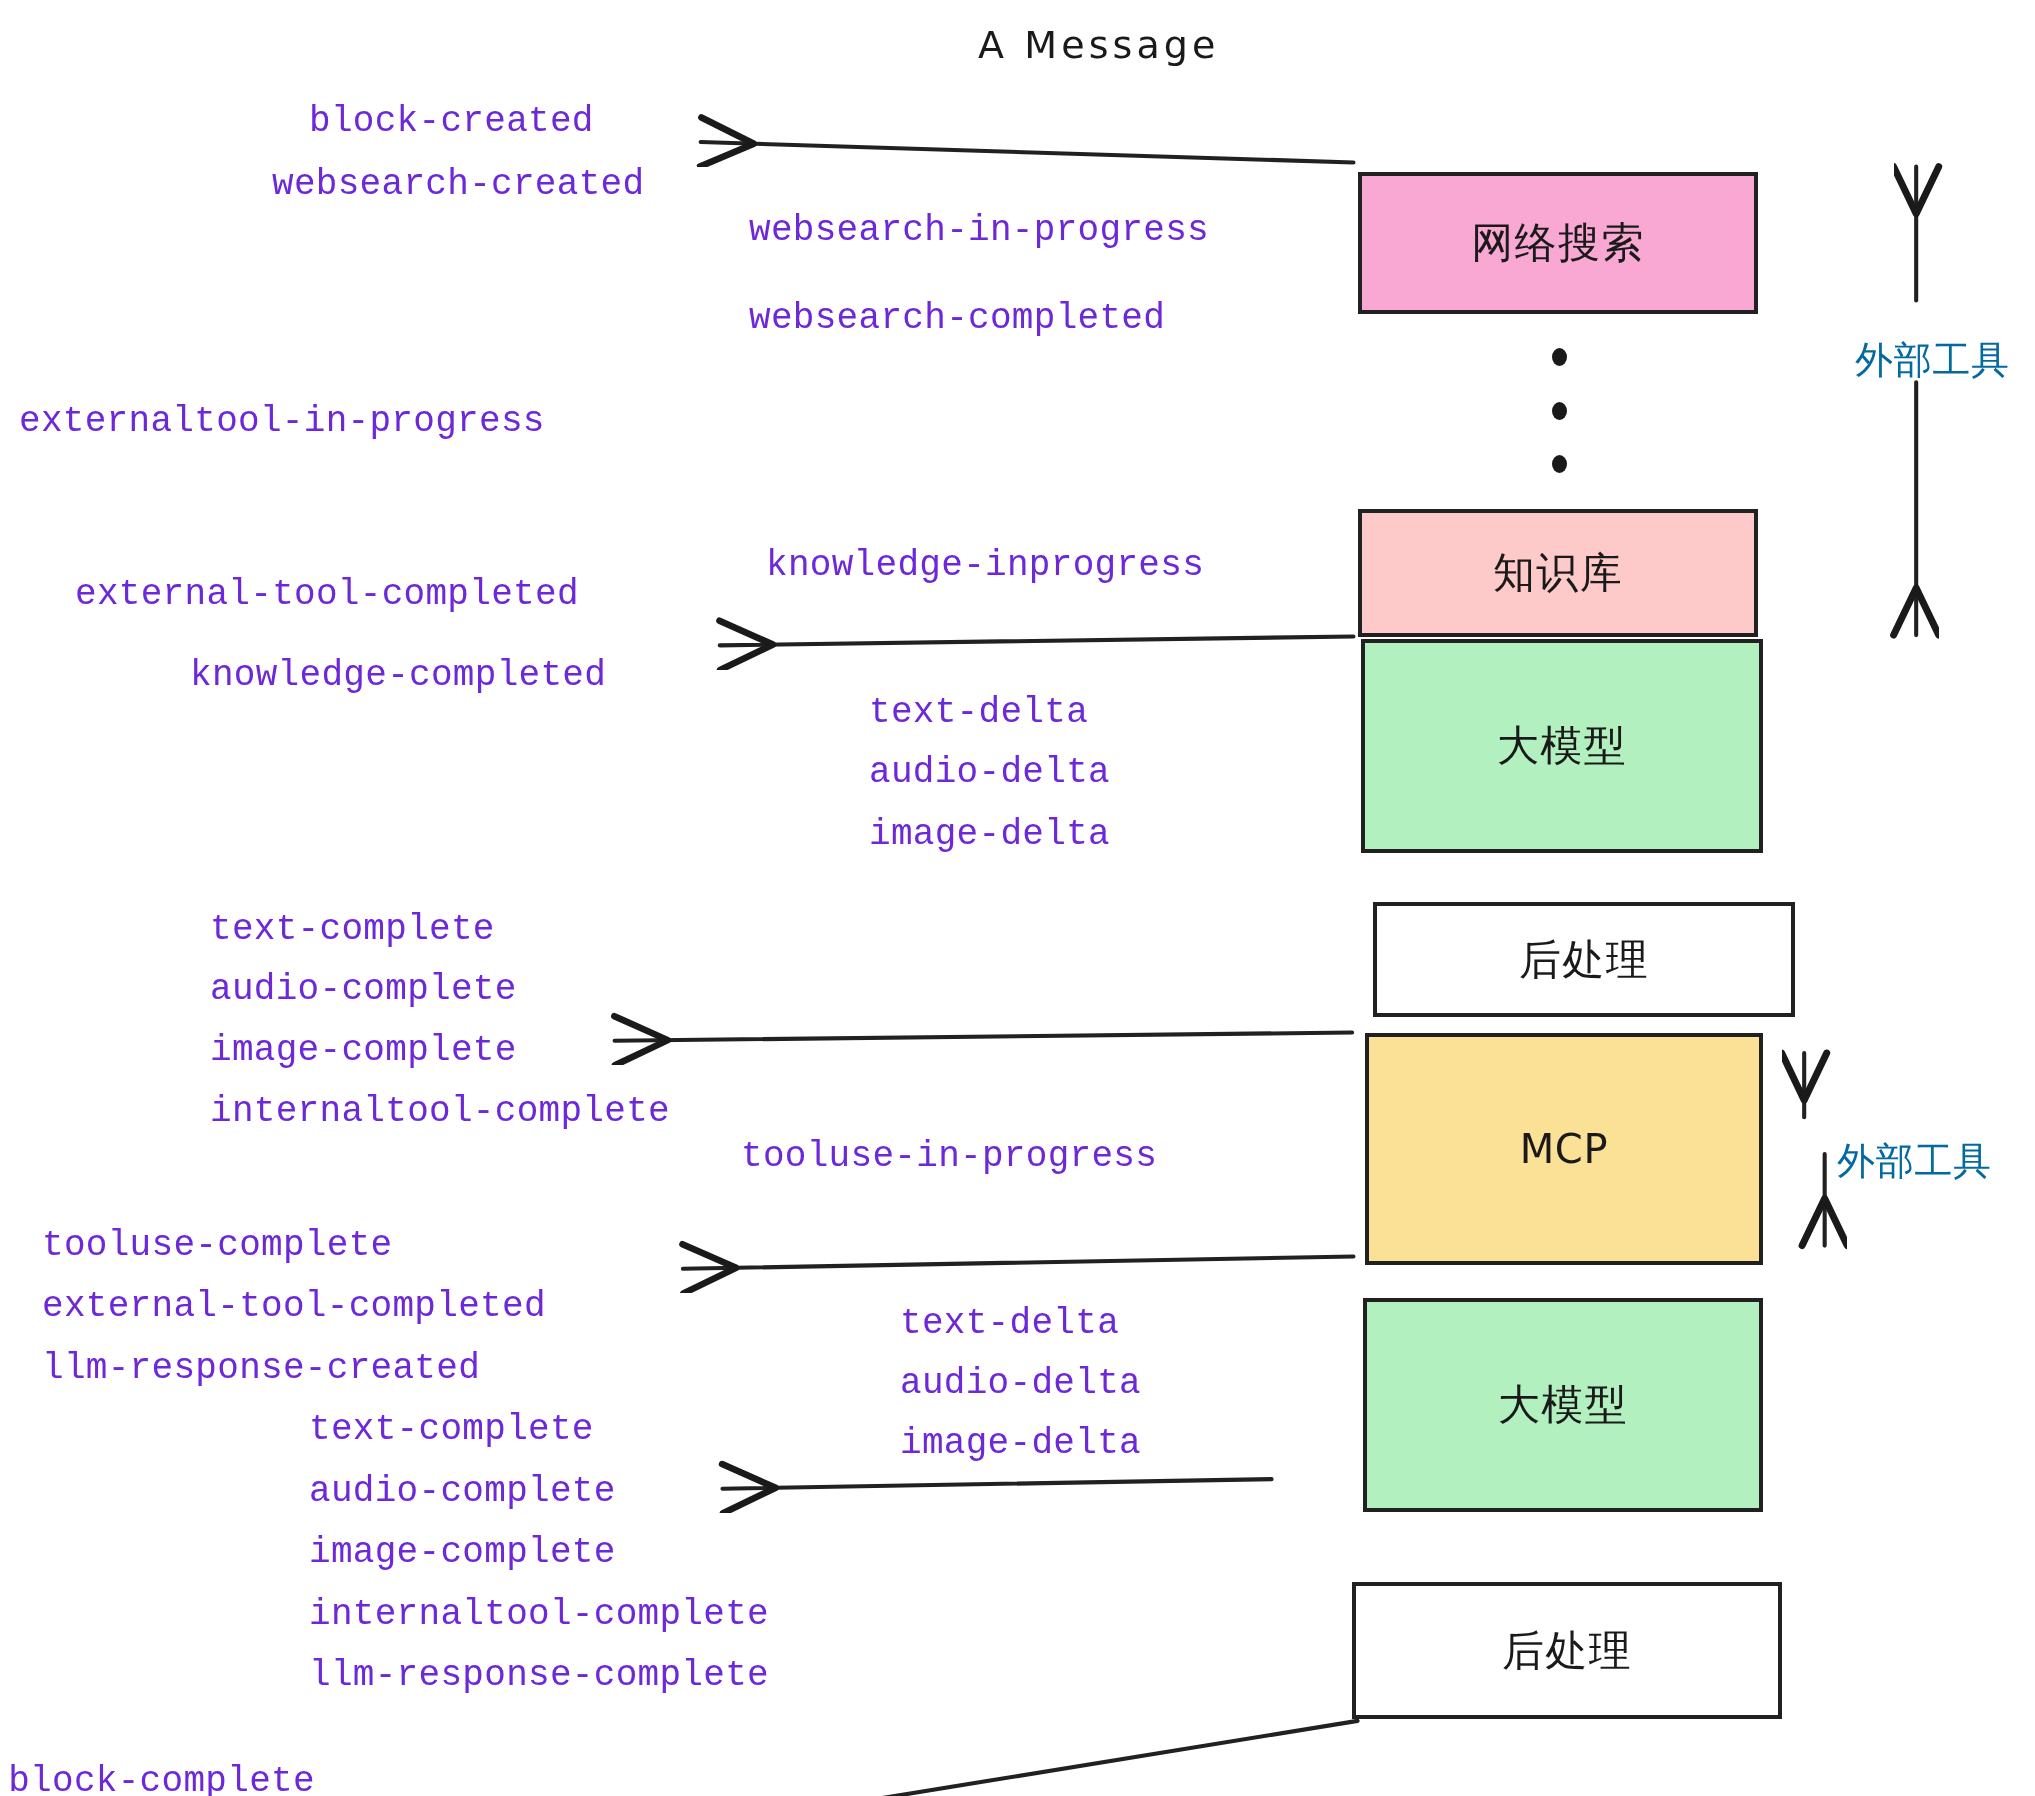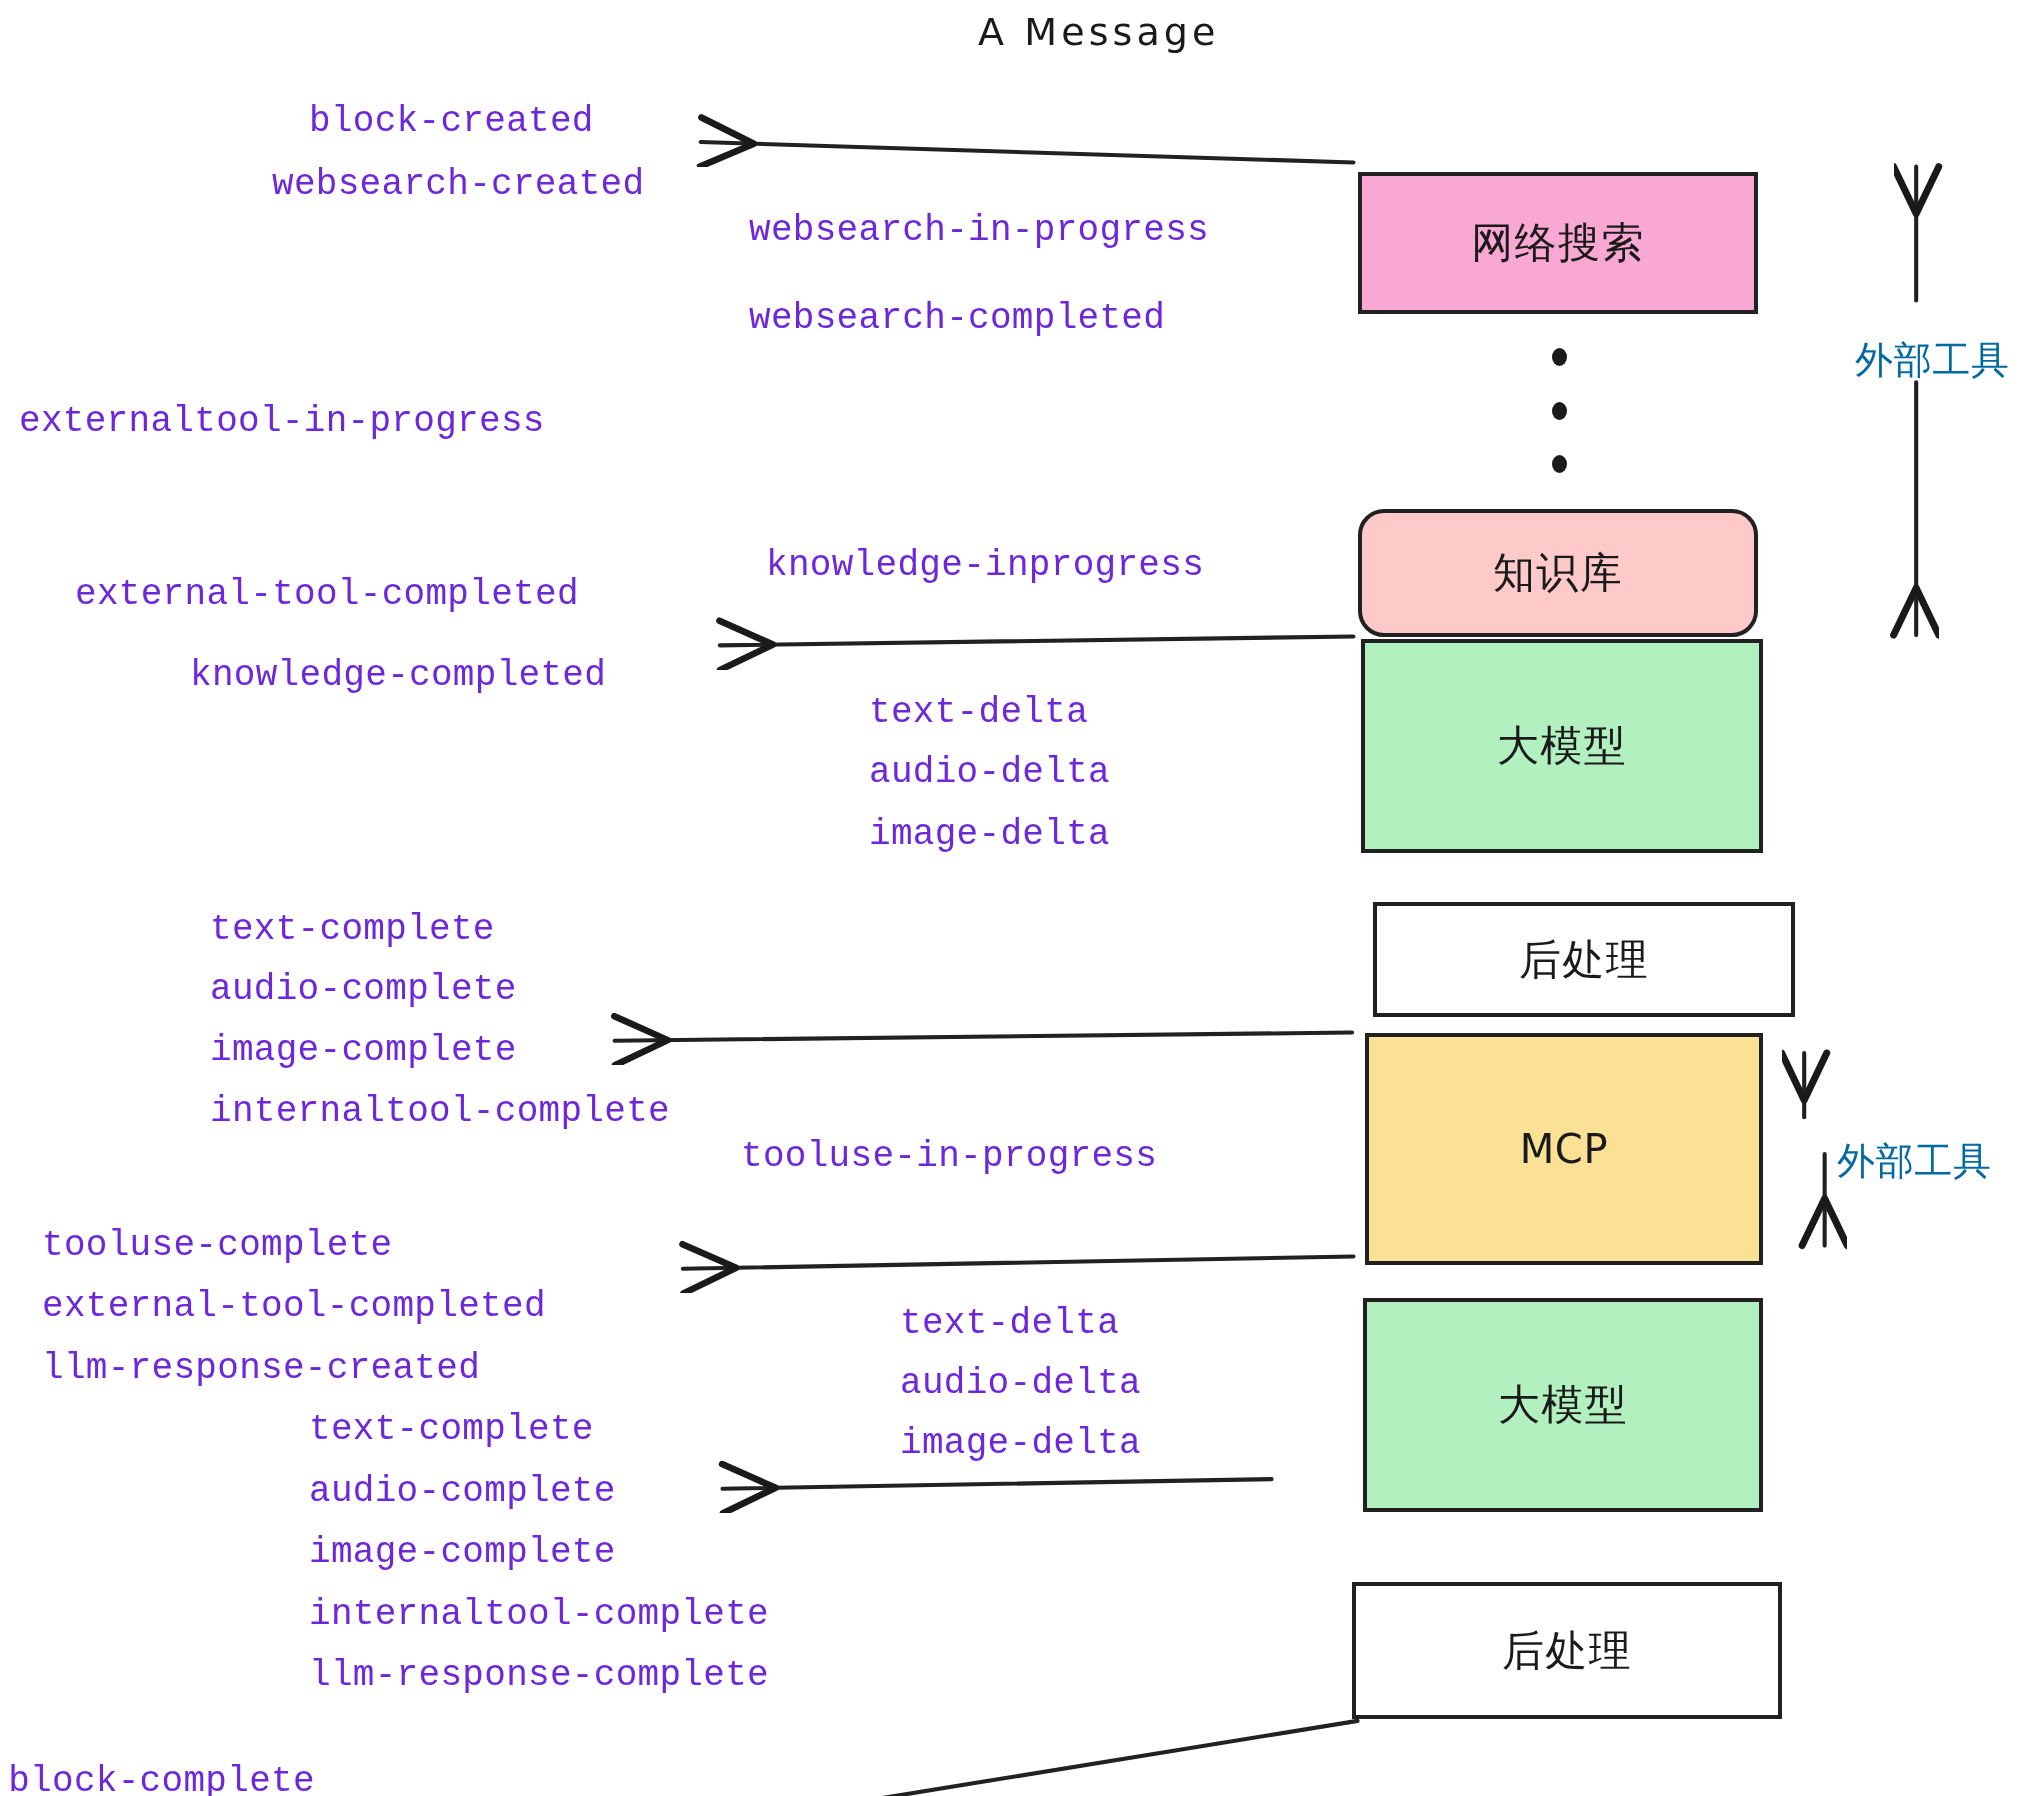--- a/index.html
+++ b/index.html
@@ -79,27 +79,27 @@
     height: 18px;
     border-radius: 50%;
     background: #1a1a1a;
   }
 </style>
 </head>
 <body>
 
 <div id="canvas">
 
-  <div class="title" style="left:978px; top:13px;">A Message</div>
+  <div class="title" style="left:978px; top:26px;">A Message</div>
 
   <div id="boxes-layer">
       <div class="box" style="left: 1358px; top: 172px; width: 400px; height: 142px; background: #f9a8d4;">
         <span class="boxlabel">网络搜索</span>
       </div>
-      <div class="box" style="left: 1358px; top: 509px; width: 400px; height: 128px; background: rgb(253, 201, 201); border-radius: 26px;">
+      <div class="box" style="left: 1358px; top: 509px; width: 400px; height: 128px; background: rgb(253, 201, 201);">
         <span class="boxlabel">知识库</span>
       </div>
       <div class="box" style="left: 1361px; top: 639px; width: 402px; height: 214px; background: rgb(178, 240, 191);">
         <span class="boxlabel">大模型</span>
       </div>
       <div class="box" style="left: 1373px; top: 902px; width: 422px; height: 115px; background: rgb(255, 255, 255);">
         <span class="boxlabel">后处理</span>
       </div>
       <div class="box latin" style="left: 1365px; top: 1033px; width: 398px; height: 232px; background: rgb(250, 225, 150); text-align: right;">
         <span class="boxlabel">MCP</span>

